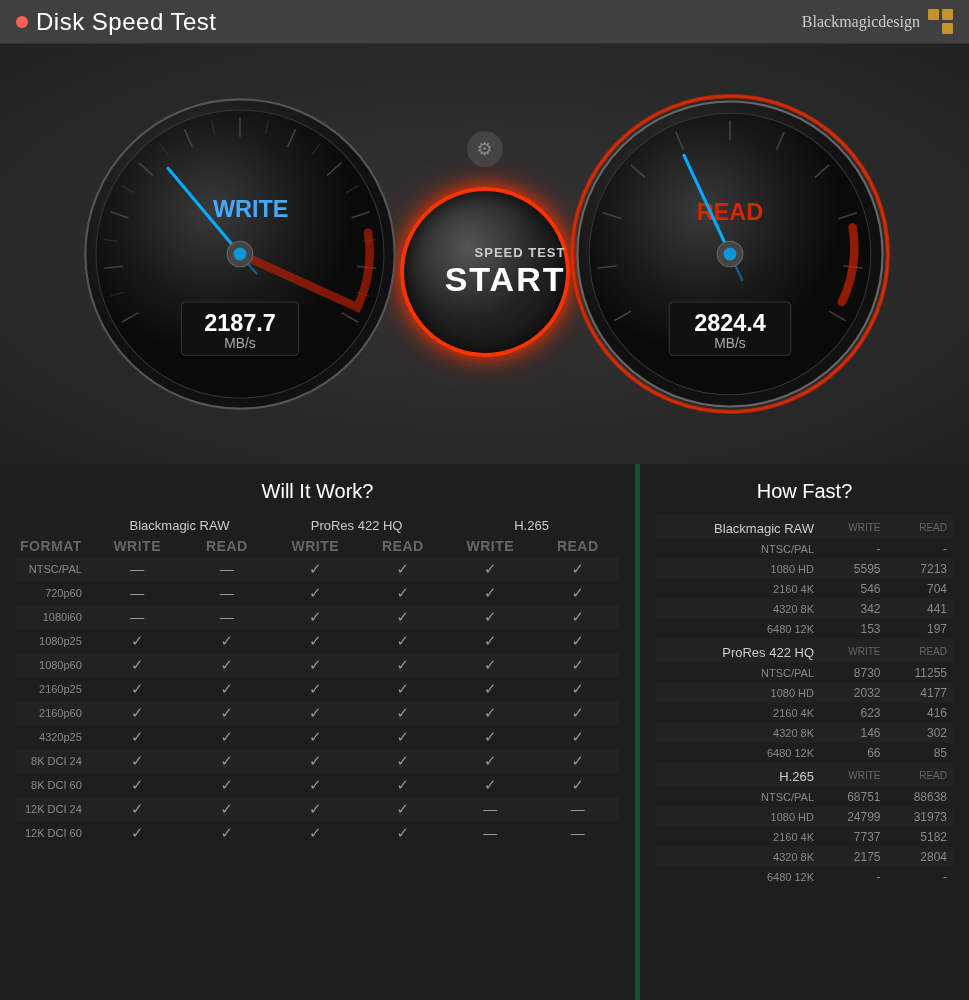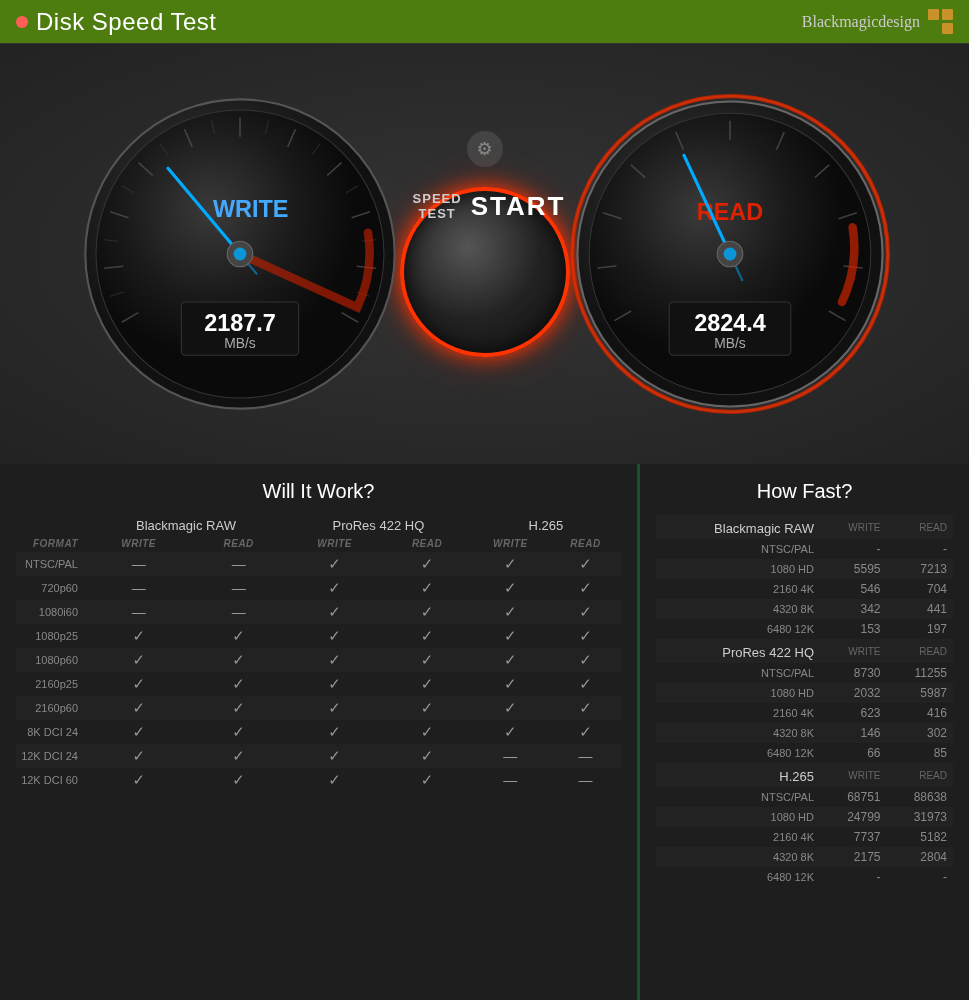--- a/index.html
+++ b/index.html
@@ -7,21 +7,21 @@
       width: 969px;
       height: 1000px;
       background: #1a1a1a;
       font-family: 'Arial', sans-serif;
       color: #fff;
       overflow: hidden;
     }
 
     
     .title-bar {
-      background: #4d7c0f;
+      background: #404040;
       padding: 10px 16px;
       display: flex;
       align-items: center;
       justify-content: space-between;
       border-bottom: 1px solid #333;
       height: 44px;
     }
     .title-bar-left {
       display: flex;
       align-items: center;
@@ -102,48 +102,49 @@
       cursor: pointer;
       margin-top: -20px;
     }
     .start-button {
       width: 170px; height: 170px;
       border-radius: 50%;
       background: radial-gradient(circle at 40% 35%, #555 0%, #222 50%, #111 100%);
       border: 4px solid #ff3300;
       box-shadow: 0 0 20px #ff3300, 0 0 40px rgba(255,51,0,0.3), inset 0 0 20px rgba(0,0,0,0.8);
       display: flex;
-      align-items: flex-start;
+      flex-direction: column;
+      align-items: flex-end;
       justify-content: center;
       cursor: pointer;
       text-align: center;
     }
     .start-button .speed-test {
       font-size: 13px;
       color: #ccc;
       letter-spacing: 1px;
       font-weight: 600;
     }
     .start-button .start-text {
-      font-size: 26px;
+      font-size: 34px;
       font-weight: 700;
       color: #fff;
       letter-spacing: 2px;
     }
 
     
     .bottom-section {
       display: flex;
       height: calc(1000px - 44px - 420px);
       min-height: 536px;
     }
     .will-it-work {
       flex: 0 0 640px;
       background: #1e1e1e;
-      border-right: 3px solid #14532d;
+      border-right: 5px solid #14532d;
       padding: 16px;
       overflow: hidden;
     }
     .how-fast {
       flex: 1;
       background: #1e1e1e;
       padding: 16px;
       overflow: hidden;
     }
 
@@ -172,25 +173,24 @@
       font-size: 11px;
       padding-right: 8px;
     }
     .wok-table .group-header {
       font-size: 13px;
       color: #ccc;
       font-weight: 500;
       padding-bottom: 2px;
     }
     .wok-table .sub-header {
-      font-size: 10px;
+      font-size: 14px;
       color: #666;
       text-transform: uppercase;
       letter-spacing: 0.5px;
-      font-style: italic;
     }
     .check { color: #4a9; font-size: 15px; }
     .dash { color: #666; font-size: 14px; }
     .wok-table tr:nth-child(odd) td { background: rgba(255,255,255,0.02); }
 
     
     .hf-table {
       width: 100%;
       border-collapse: collapse;
       font-size: 12px;
@@ -456,21 +456,39 @@
           <tr>
     <td class="format-col">2160p60</td>
     <td class="check">✓</td>
             <td class="check">✓</td>
     <td class="check">✓</td>
             <td class="check">✓</td>
     <td class="check">✓</td>
             <td class="check">✓</td>
   </tr>
           <tr>
+    <td class="format-col">4320p25</td>
+    <td class="check">✓</td>
+            <td class="check">✓</td>
+    <td class="check">✓</td>
+            <td class="check">✓</td>
+    <td class="check">✓</td>
+            <td class="check">✓</td>
+  </tr>
+          <tr>
     <td class="format-col">8K DCI 24</td>
+    <td class="check">✓</td>
+            <td class="check">✓</td>
+    <td class="check">✓</td>
+            <td class="check">✓</td>
+    <td class="check">✓</td>
+            <td class="check">✓</td>
+  </tr>
+          <tr>
+    <td class="format-col">8K DCI 60</td>
     <td class="check">✓</td>
             <td class="check">✓</td>
     <td class="check">✓</td>
             <td class="check">✓</td>
     <td class="check">✓</td>
             <td class="check">✓</td>
   </tr>
           <tr>
     <td class="format-col">12K DCI 24</td>
     <td class="check">✓</td>
@@ -533,21 +551,21 @@
     <td class="col-header" style="text-align:right">READ</td>
   </tr>
           <tr>
       <td class="format-name">NTSC/PAL</td>
       <td class="val-green">8730</td>
       <td class="val-green">11255</td>
     </tr>
           <tr>
       <td class="format-name">1080 HD</td>
       <td class="val-green">2032</td>
-      <td class="val-green">5987</td>
+      <td class="val-green">4177</td>
     </tr>
           <tr>
       <td class="format-name">2160 4K</td>
       <td class="val-green">623</td>
       <td class="val-green">416</td>
     </tr>
           <tr>
       <td class="format-name">4320 8K</td>
       <td class="val-green">146</td>
       <td class="val-green">302</td>

